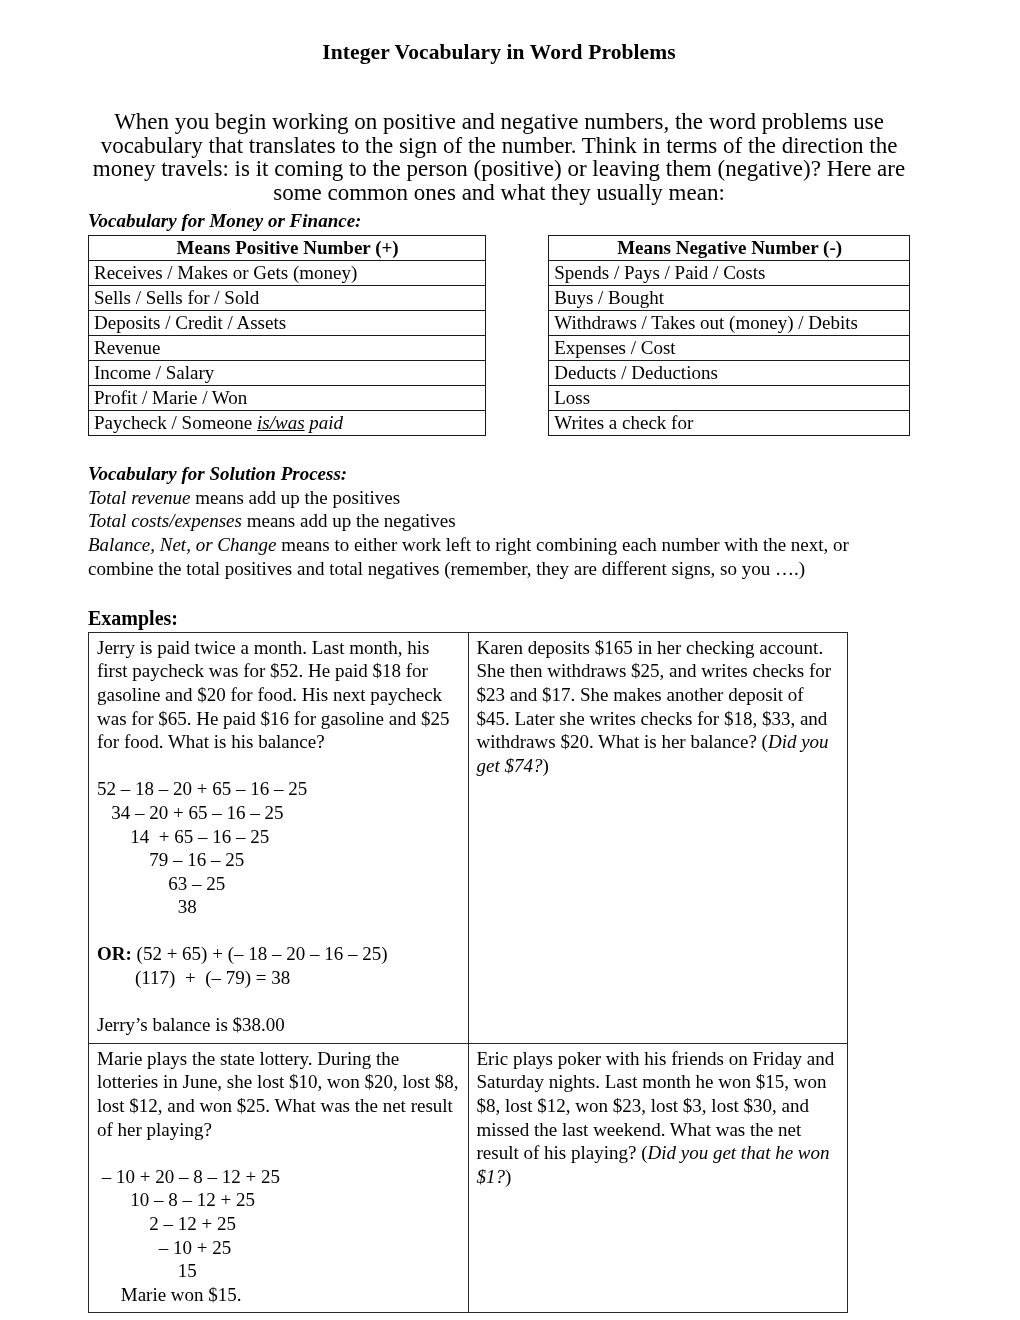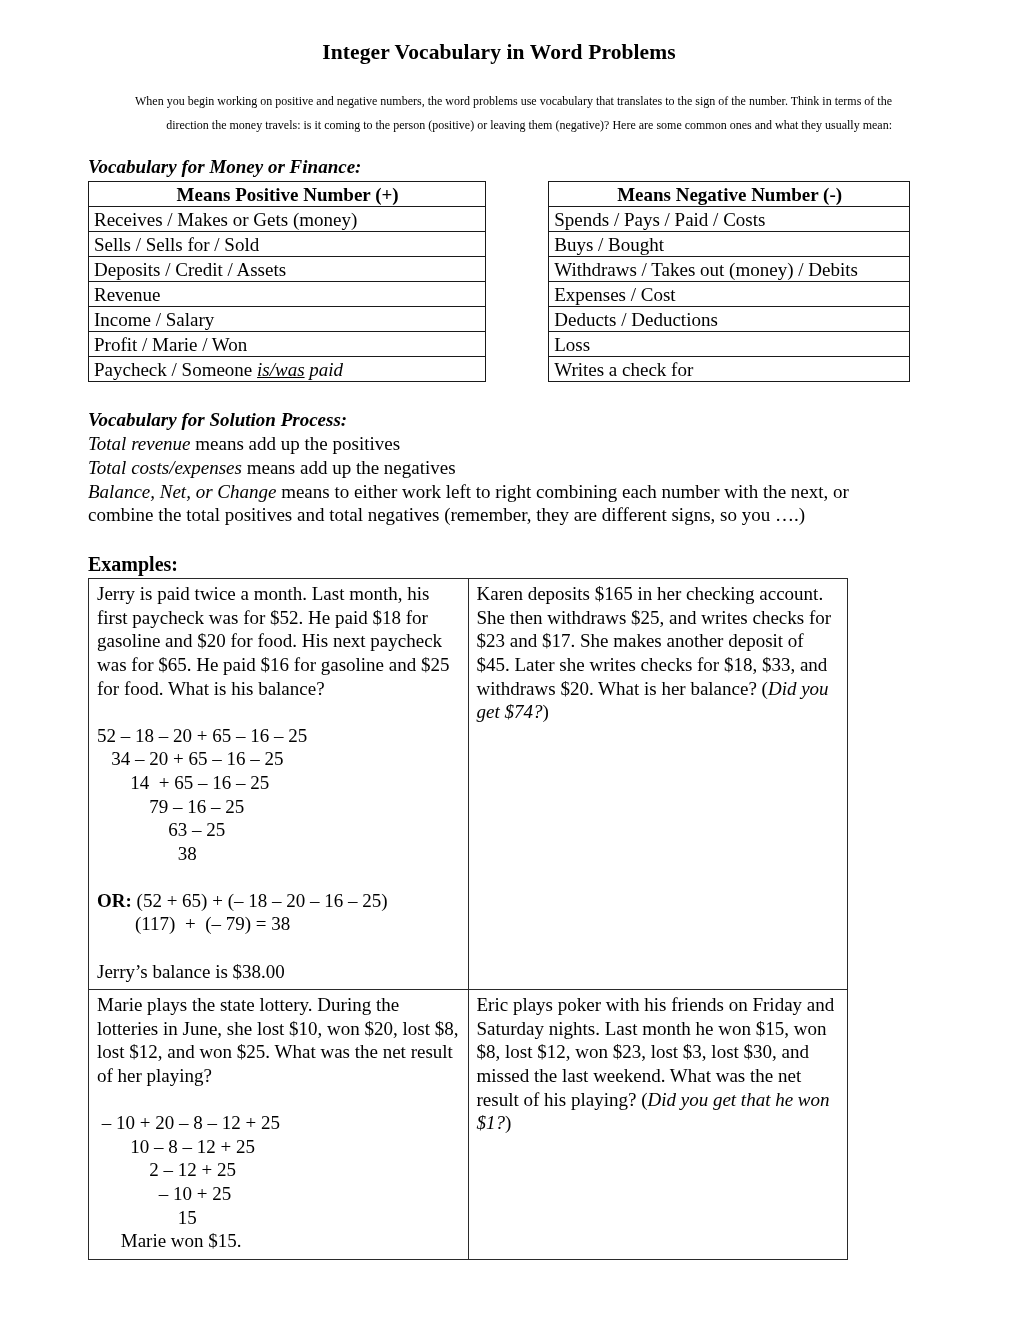--- a/index.html
+++ b/index.html
@@ -27,30 +27,30 @@
     top: 40px;
     width: 822px;
   }
 
   
   .doc-title {
     text-align: center;
     font-size: 21.5px;
     font-weight: bold;
     line-height: 1.2;
-    margin: 0 0 24px 0;
+    margin: 0 0 44px 0;
     letter-spacing: 0.1px;
   }
 
   
   .para {
-    font-size: 12px;
+    font-size: 23px;
     line-height: 23.8px;
-    margin: 18px;
-    text-align: right;
+    margin: 4px;
+    text-align: center;
   }
   .section-head {
     font-size: 19px;
     line-height: 23.8px;
     font-weight: bold;
     margin: 0;
     font-style: italic;
   }
 
   

